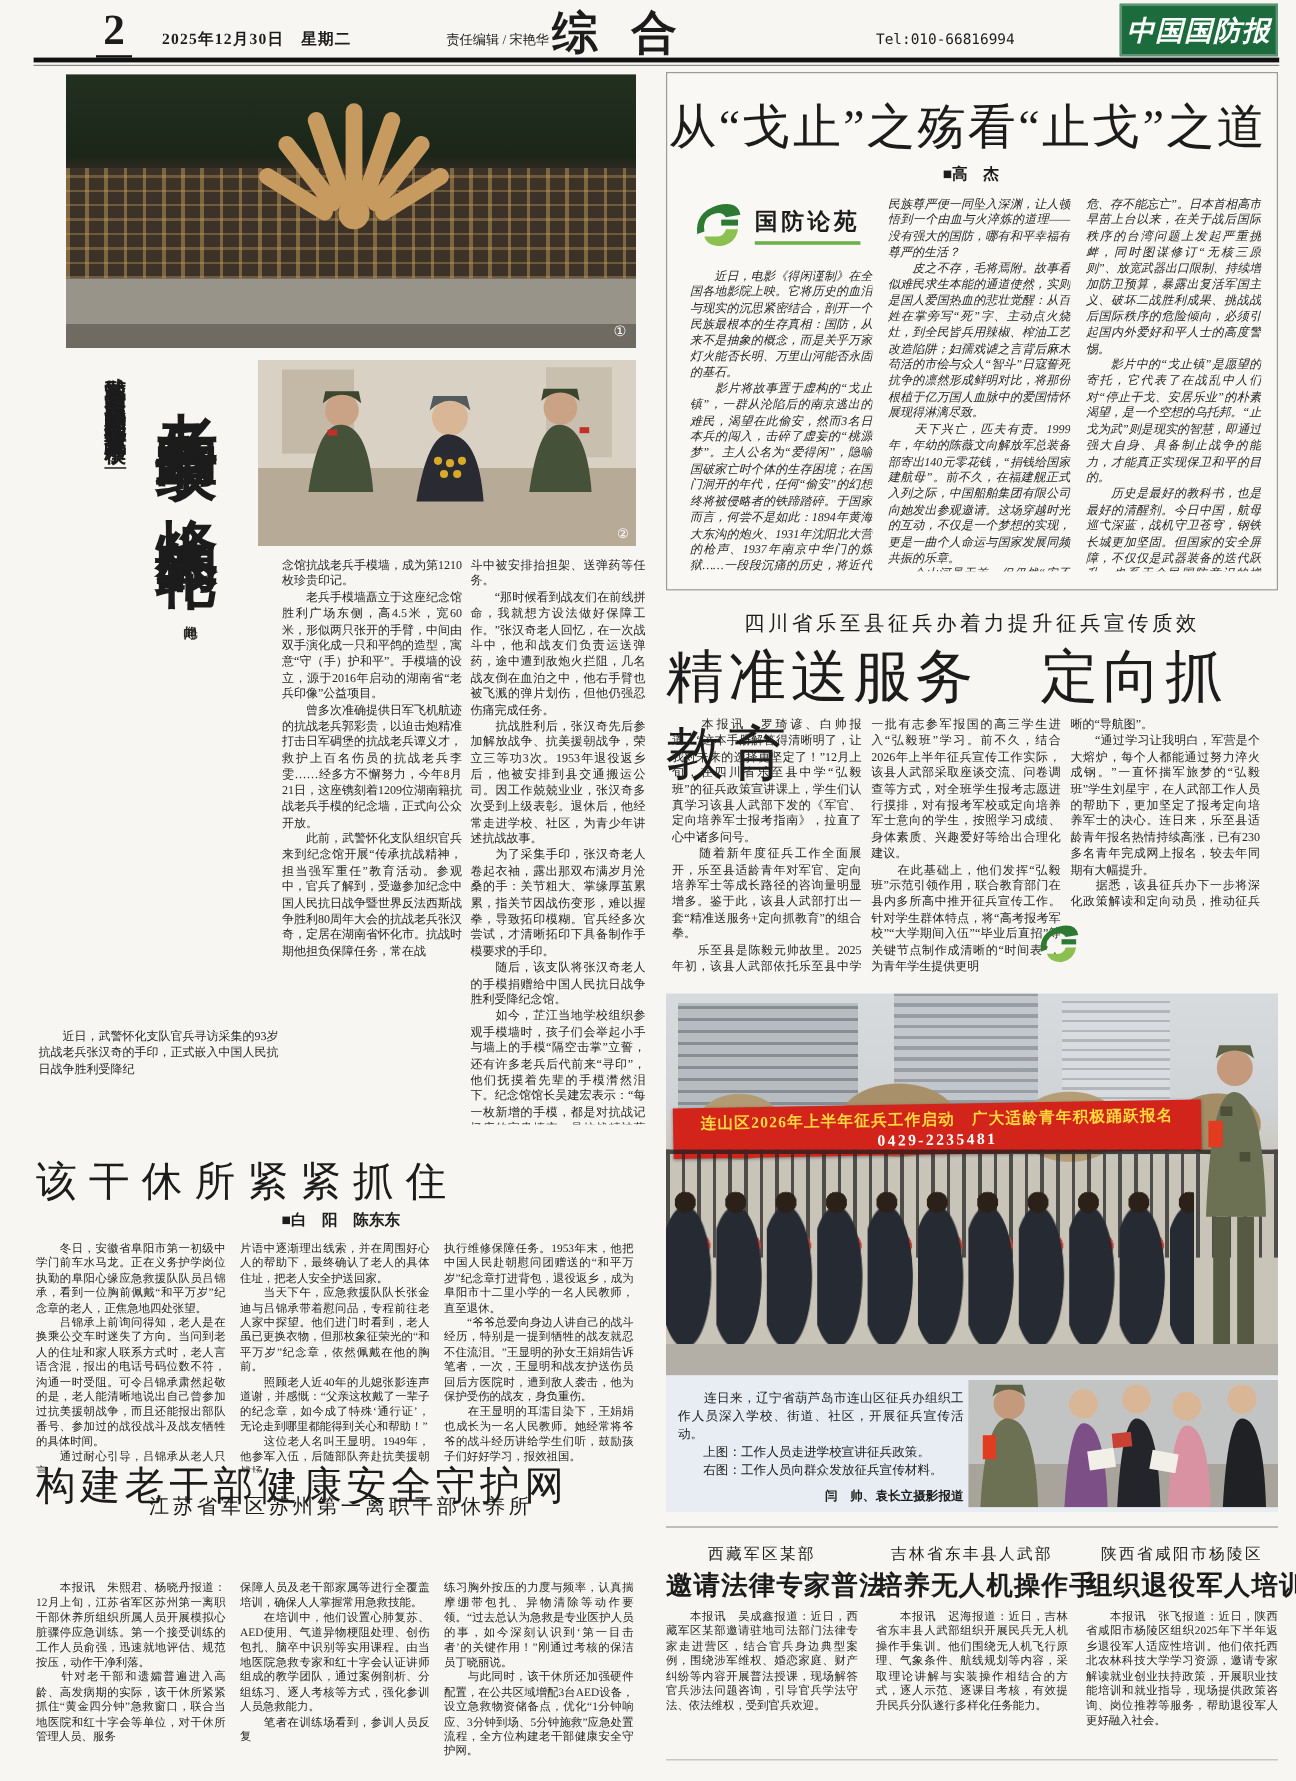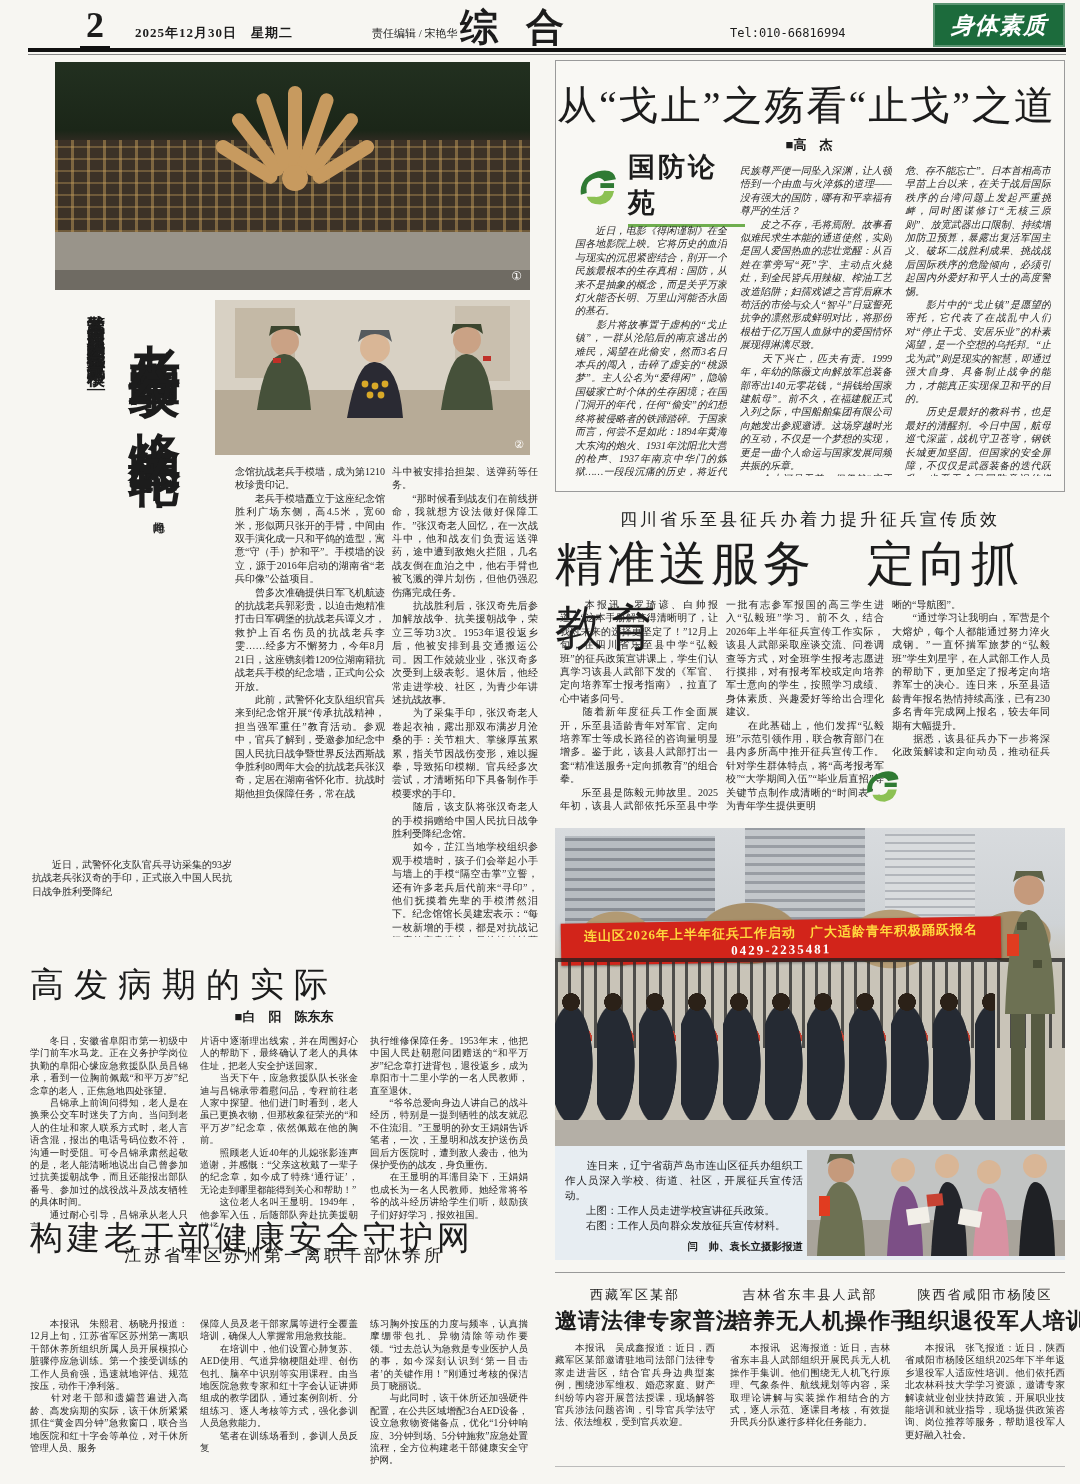--- a/index.html
+++ b/index.html
@@ -52,21 +52,21 @@
   .lost-c{top:1035px;width:158px;height:192px;}
   
   .ganbu-kicker{left:30px;top:1244px;width:508px;}
   .ganbu-title{left:30px;top:1216px;width:508px;font-size:33px;letter-spacing:4px;}
   .ganbu-c{top:1318px;width:158px;height:150px;}
   
   .forum-box{left:555px;top:60px;width:508px;height:430px;border:1px solid #9a9a9a;background:#f9f8f4;}
   .forum-title{left:557px;top:78px;width:504px;font-size:40px;letter-spacing:2px;}
   .forum-byline{left:557px;top:136px;width:504px;}
   .forum-logo{left:575px;top:162px;width:170px;height:52px;display:flex;align-items:center;gap:8px;}
-  .forum-logo-text{font-size:27px;font-weight:900;letter-spacing:3px;font-family:"Liberation Sans","DejaVu Sans",sans-serif;border-bottom:3px solid #6fae4e;padding-bottom:3px;}
+  .forum-logo-text{font-size:19px;font-weight:900;letter-spacing:3px;font-family:"Liberation Sans","DejaVu Sans",sans-serif;border-bottom:3px solid #6fae4e;padding-bottom:3px;}
   .forum-c1{left:575px;top:224px;width:152px;height:252px;}
   .forum-c2{left:740px;top:164px;width:152px;height:312px;}
   .forum-c3{left:905px;top:164px;width:146px;height:312px;}
   
   .zb-kicker{left:555px;top:508px;width:510px;}
   .zb-title{left:555px;top:532px;width:510px;font-size:48px;letter-spacing:4px;}
   .zb-c{top:598px;height:214px;}
   .zb-logo{left:862px;top:762px;width:203px;height:50px;display:flex;align-items:center;gap:8px;}
   .zb-logo-text{font-size:21px;font-weight:900;letter-spacing:4px;font-family:"Liberation Sans","DejaVu Sans",sans-serif;}
   
@@ -108,21 +108,21 @@
   .bot-rule{left:555px;top:1466px;width:510px;height:1px;background:#bbb;}
 </style>
 </head>
 <body>
 
 <div class="abs pagenum">2</div>
 <div class="abs dateline"><span>2025年12月30日</span>　<span>星期二</span></div>
 <div class="abs editorline">责任编辑 / 宋艳华</div>
 <div class="abs section">综合</div>
 <div class="abs telline">Tel:010-66816994</div>
-<div class="abs masthead">身体素质</div>
+<div class="abs masthead">中国国防报</div>
 <div class="abs hdr-rule"></div>
 <div class="abs hdr-rule2"></div>
 
 <div class="abs photo1">
   <div class="p1-wall"></div>
   <svg style="position:absolute;left:160px;top:18px;" width="160" height="130" viewBox="0 0 160 130">
     <g fill="#c79a5f">
       <g transform="translate(80,112)">
         <rect x="-7" y="-92" width="14" height="70" rx="7" transform="rotate(-58)"></rect>
         <rect x="-7" y="-98" width="14" height="76" rx="7" transform="rotate(-38)"></rect>
@@ -181,21 +181,21 @@
 <div class="abs bodytxt vet-c2">斗中被安排抬担架、送弹药等任务。
 　　“那时候看到战友们在前线拼命，我就想方设法做好保障工作。”张汉奇老人回忆，在一次战斗中，他和战友们负责运送弹药，途中遭到敌炮火拦阻，几名战友倒在血泊之中，他右手臂也被飞溅的弹片划伤，但他仍强忍伤痛完成任务。
 　　抗战胜利后，张汉奇先后参加解放战争、抗美援朝战争，荣立三等功3次。1953年退役返乡后，他被安排到县交通搬运公司。因工作兢兢业业，张汉奇多次受到上级表彰。退休后，他经常走进学校、社区，为青少年讲述抗战故事。
 　　为了采集手印，张汉奇老人卷起衣袖，露出那双布满岁月沧桑的手：关节粗大、掌缘厚茧累累，指关节因战伤变形，难以握拳，导致拓印模糊。官兵经多次尝试，才清晰拓印下具备制作手模要求的手印。
 　　随后，该支队将张汉奇老人的手模捐赠给中国人民抗日战争胜利受降纪念馆。
 　　如今，芷江当地学校组织参观手模墙时，孩子们会举起小手与墙上的手模“隔空击掌”立誓，还有许多老兵后代前来“寻印”，他们抚摸着先辈的手模潸然泪下。纪念馆馆长吴建宏表示：“每一枚新增的手模，都是对抗战记忆库的宝贵填充，是抗战精神薪火相传的生动体现。”
 　　图①：中国人民抗日战争胜利受降纪念馆手模墙。
 　　图②：武警官兵聆听抗战老兵张汉奇讲述战斗故事。
 　　　　　　　　　向峥旭摄</div>
 
-<div class="abs hl-c lost-title">高发病期的实际</div>
+<div class="abs hl-c lost-title">该干休所紧紧抓住</div>
 <div class="abs byline-c lost-byline">■白　阳　陈东东</div>
 <div class="abs bodysm lost-c" style="left:30px;">　　冬日，安徽省阜阳市第一初级中学门前车水马龙。正在义务护学岗位执勤的阜阳心缘应急救援队队员吕锦承，看到一位胸前佩戴“和平万岁”纪念章的老人，正焦急地四处张望。
 　　吕锦承上前询问得知，老人是在换乘公交车时迷失了方向。当问到老人的住址和家人联系方式时，老人言语含混，报出的电话号码位数不符，沟通一时受阻。可令吕锦承肃然起敬的是，老人能清晰地说出自己曾参加过抗美援朝战争，而且还能报出部队番号、参加过的战役战斗及战友牺牲的具体时间。
 　　通过耐心引导，吕锦承从老人只言</div>
 <div class="abs bodysm lost-c" style="left:200px;">片语中逐渐理出线索，并在周围好心人的帮助下，最终确认了老人的具体住址，把老人安全护送回家。
 　　当天下午，应急救援队队长张金迪与吕锦承带着慰问品，专程前往老人家中探望。他们进门时看到，老人虽已更换衣物，但那枚象征荣光的“和平万岁”纪念章，依然佩戴在他的胸前。
 　　照顾老人近40年的儿媳张影连声道谢，并感慨：“父亲这枚戴了一辈子的纪念章，如今成了特殊‘通行证’，无论走到哪里都能得到关心和帮助！”
 　　这位老人名叫王显明。1949年，他参军入伍，后随部队奔赴抗美援朝战场，</div>
 <div class="abs bodysm lost-c" style="left:370px;">执行维修保障任务。1953年末，他把中国人民赴朝慰问团赠送的“和平万岁”纪念章打进背包，退役返乡，成为阜阳市十二里小学的一名人民教师，直至退休。
 　　“爷爷总爱向身边人讲自己的战斗经历，特别是一提到牺牲的战友就忍不住流泪。”王显明的孙女王娟娟告诉笔者，一次，王显明和战友护送伤员回后方医院时，遭到敌人袭击，他为保护受伤的战友，身负重伤。

